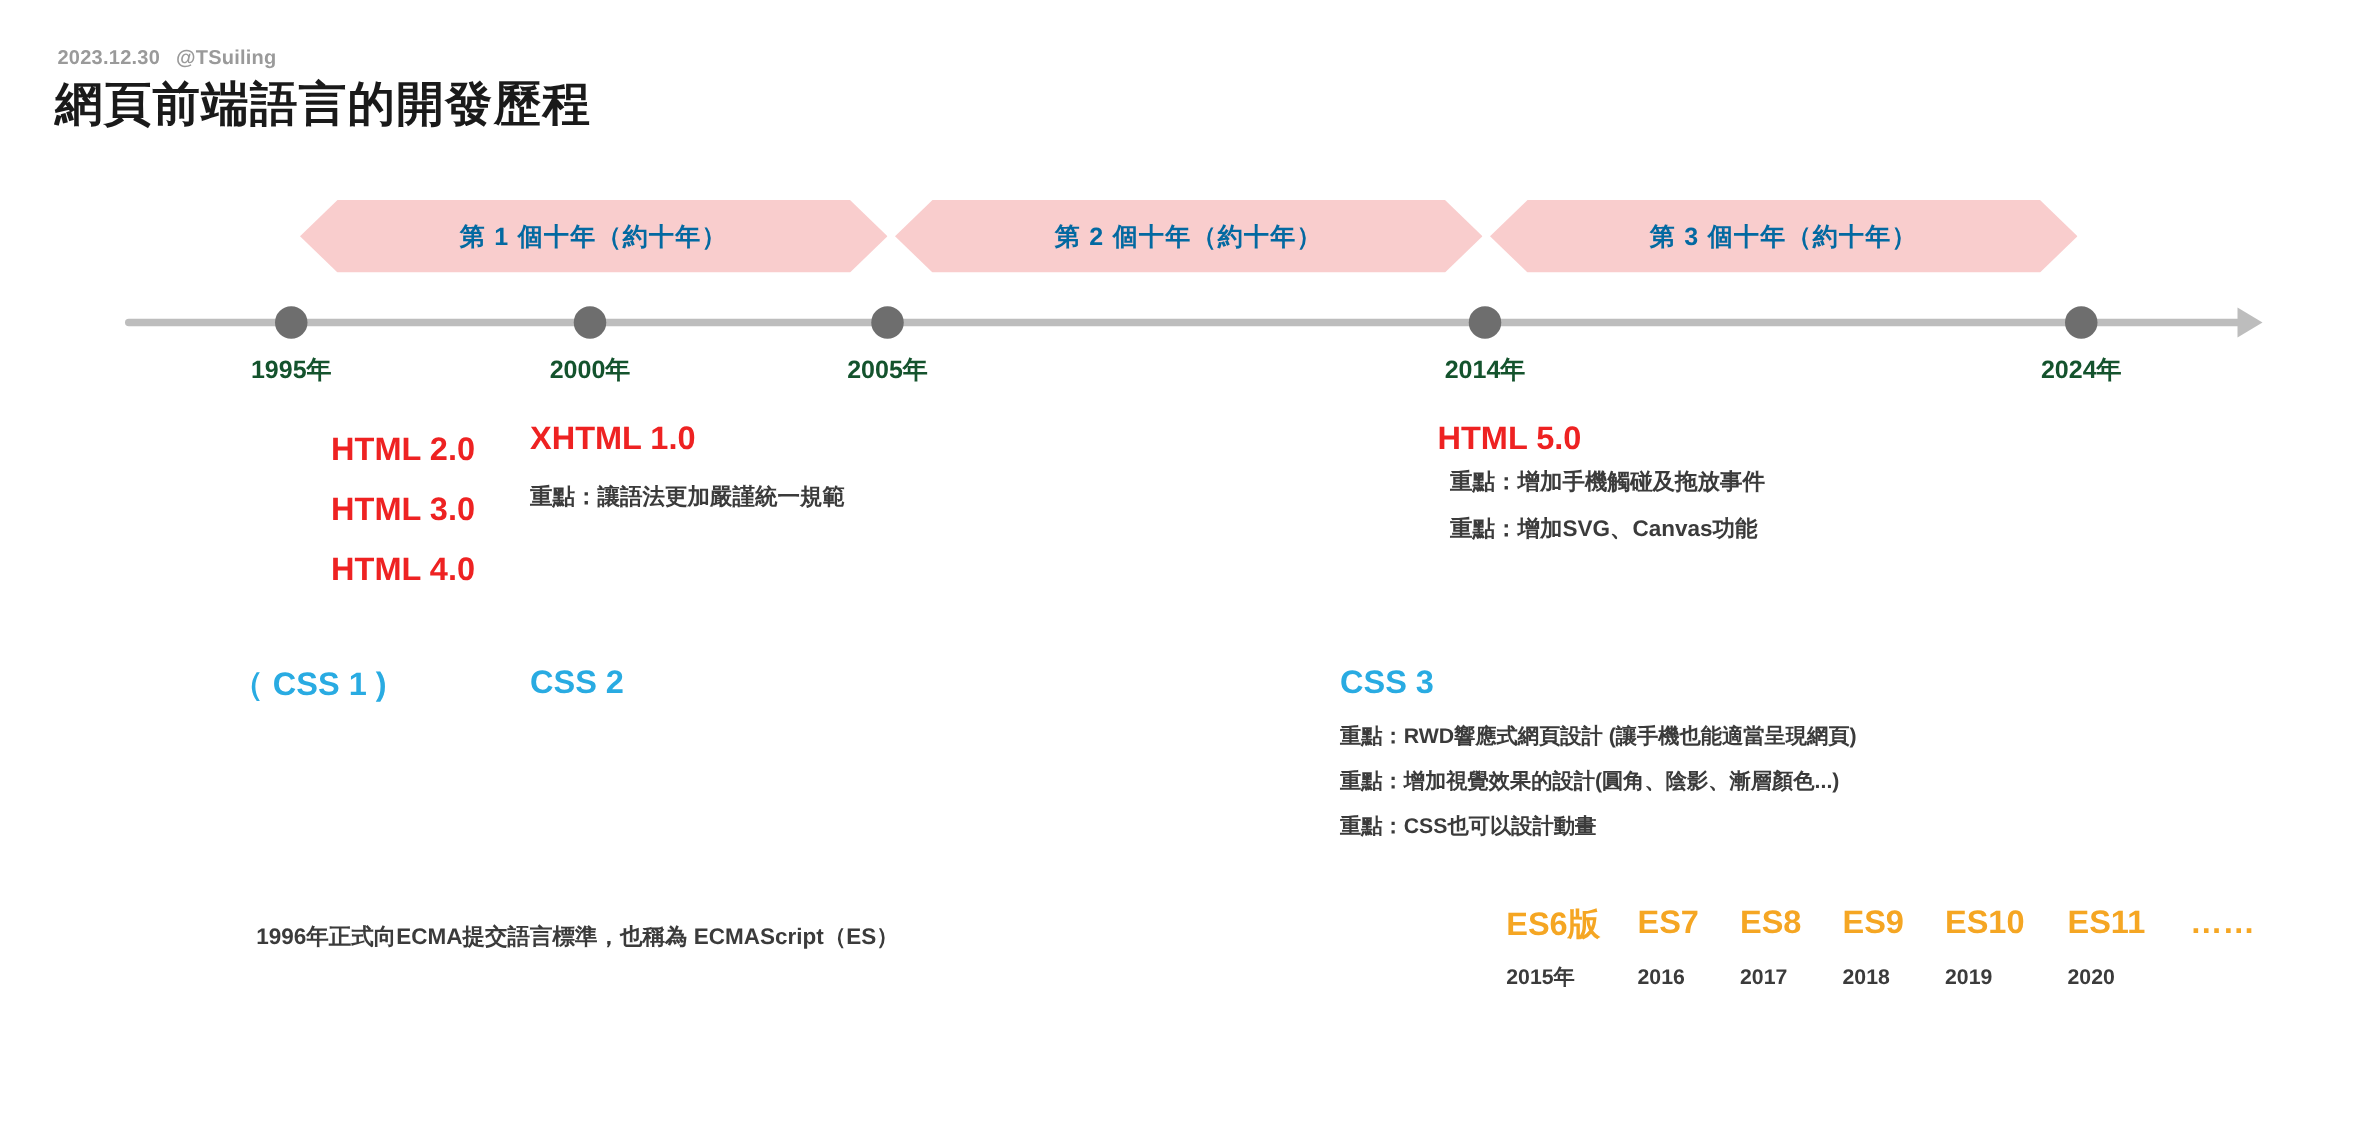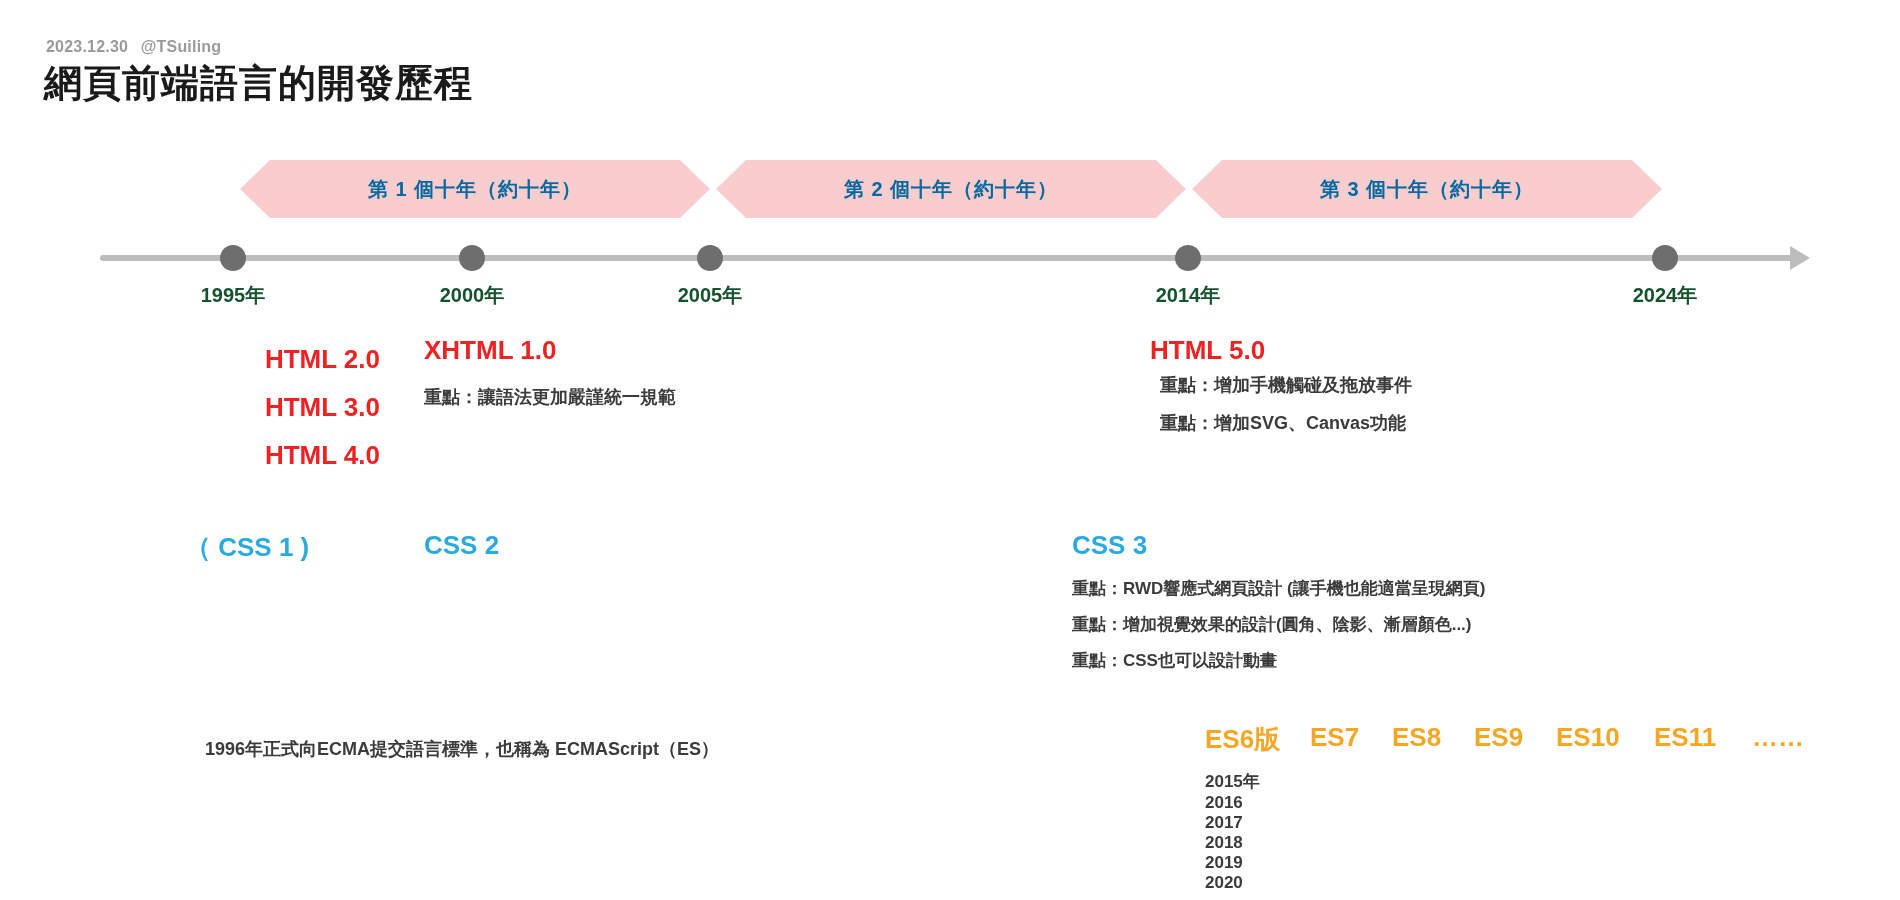--- a/index.html
+++ b/index.html
@@ -149,21 +149,20 @@
   .es-item {
     color: #f5a623;
     font-weight: bold;
     font-size: 26px;
     white-space: nowrap;
   }
   .es-years {
     position: absolute;
     display: flex;
     align-items: baseline;
-    flex-direction: column;
   }
   .es-year {
     color: #3b3b3b;
     font-weight: bold;
     font-size: 17px;
     white-space: nowrap;
   }
   .html-stack div { line-height: 48px; }
 </style>
 </head>

